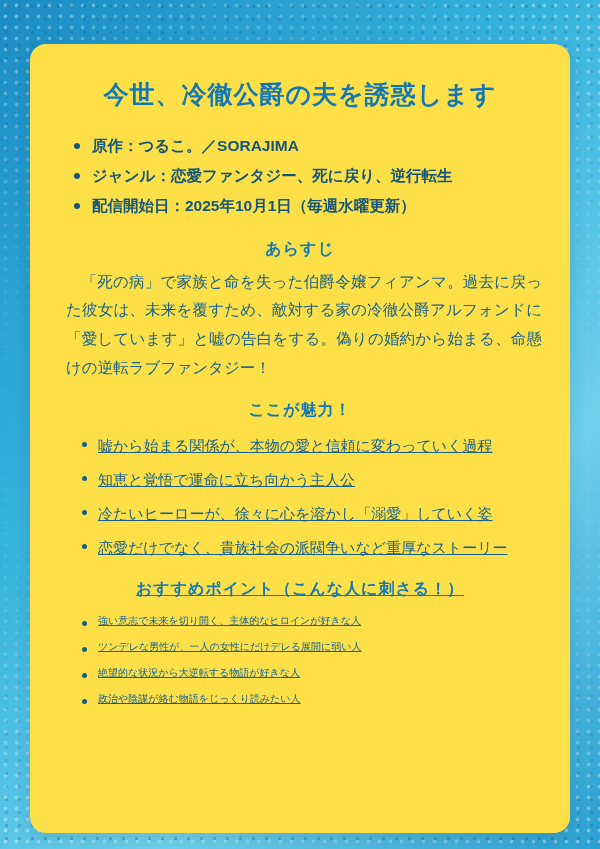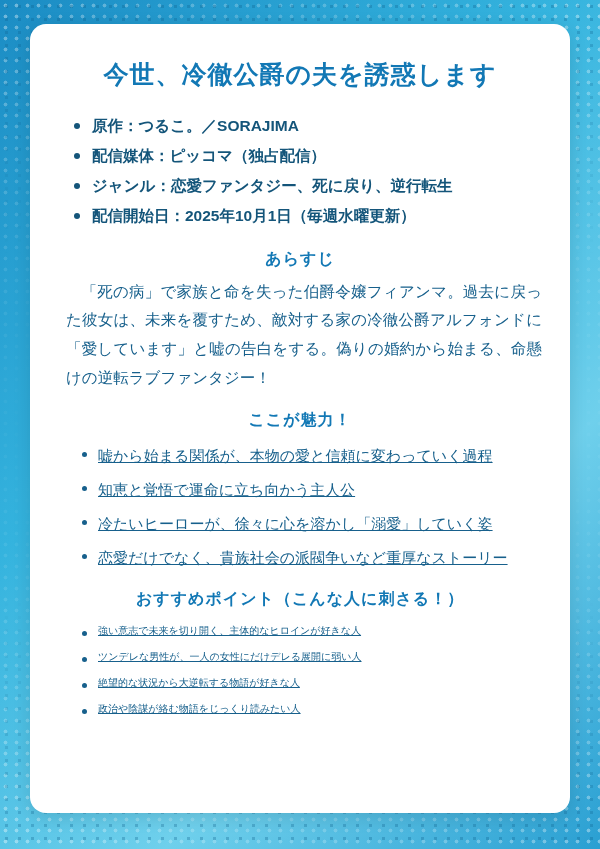--- a/index.html
+++ b/index.html
@@ -37,24 +37,24 @@
     background-image: radial-gradient(circle, rgba(13,95,140,0.35) 1.5px, rgba(0,0,0,0) 2px);
     background-size: 13px 13px;
     -webkit-mask-image: linear-gradient(180deg, rgba(0,0,0,0.9) 0%, rgba(0,0,0,0) 30%, rgba(0,0,0,0) 70%, rgba(0,0,0,0.9) 100%);
     mask-image: linear-gradient(180deg, rgba(0,0,0,0.9) 0%, rgba(0,0,0,0) 30%, rgba(0,0,0,0) 70%, rgba(0,0,0,0.9) 100%);
   }
 
   
   .card {
     position: absolute;
     left: 30px;
-    top: 24px;
+    top: 44px;
     width: 540px;
     height: 789px;
-    background: #ffffff;
+    background: #fde047;
     border-radius: 16px;
     box-shadow: 0 4px 18px rgba(0,0,0,0.12);
     box-sizing: border-box;
     padding: 26px 28px 20px 28px;
     overflow: hidden;
   }
 
   .title {
     text-align: center;
     color: #1278b5;
@@ -90,21 +90,21 @@
   }
 
   .section-heading {
     text-align: center;
     color: #1278b5;
     font-size: 16px;
     font-weight: bold;
     margin: 18px 0 8px 0;
     letter-spacing: 1px;
   }
-  .section-heading.tight { margin-top: 14px; }
+  .section-heading.tight { margin-top: 14px; text-decoration: underline; }
 
   .body-text {
     color: #17608c;
     font-size: 15.5px;
     line-height: 1.85;
     text-align: justify;
     text-justify: inter-character;
     margin: 0 0 4px 8px;
     text-indent: 1em;
   }
@@ -144,21 +144,20 @@
   <div class="bg-dots"></div>
   <div class="bg-dots2"></div>
 </div>
 
 <div class="card">
 
   <div class="title">今世、冷徹公爵の夫を誘惑します</div>
 
   <ul class="meta-list">
     <li>原作：つるこ。／SORAJIMA</li>
-    <li>配信媒体：ピッコマ（独占配信）</li>
     <li>ジャンル：恋愛ファンタジー、死に戻り、逆行転生</li>
     <li>配信開始日：2025年10月1日（毎週水曜更新）</li>
   </ul>
 
   <div class="section-heading">あらすじ</div>
   <p class="body-text">「死の病」で家族と命を失った伯爵令嬢フィアンマ。過去に戻った彼女は、未来を覆すため、敵対する家の冷徹公爵アルフォンドに「愛しています」と嘘の告白をする。偽りの婚約から始まる、命懸けの逆転ラブファンタジー！</p>
 
   <div class="section-heading">ここが魅力！</div>
   <ul class="point-list">
     <li>嘘から始まる関係が、本物の愛と信頼に変わっていく過程</li>

